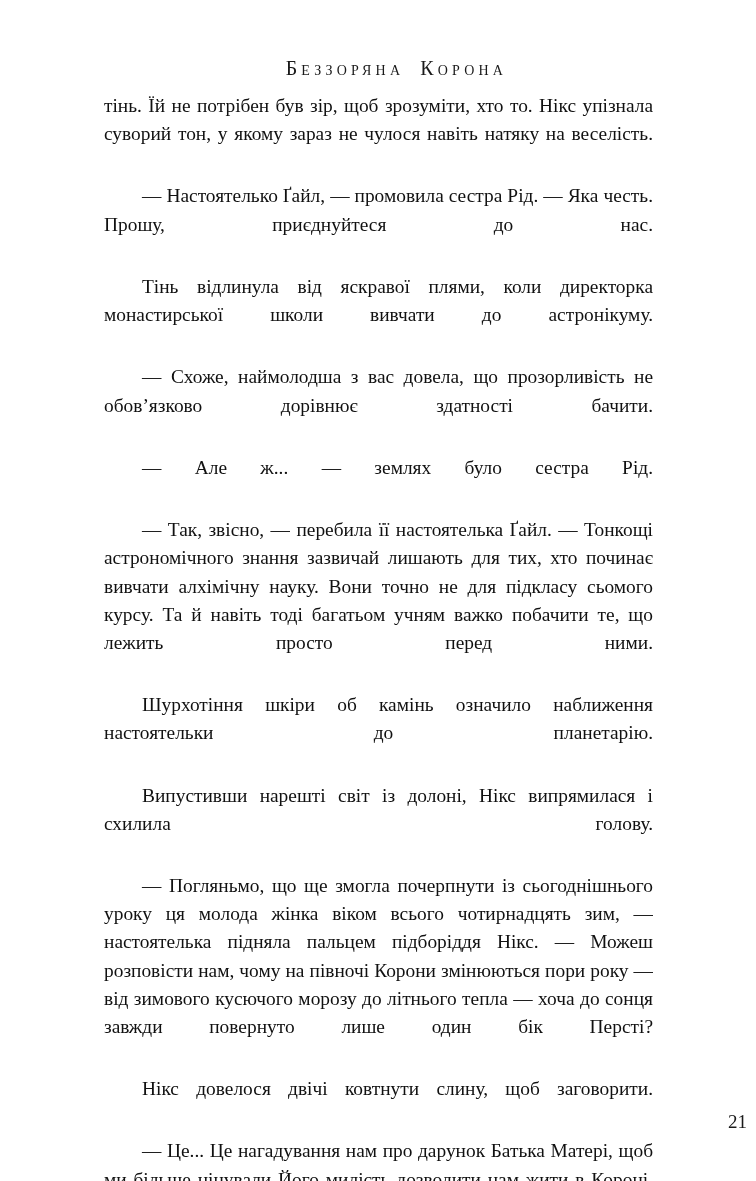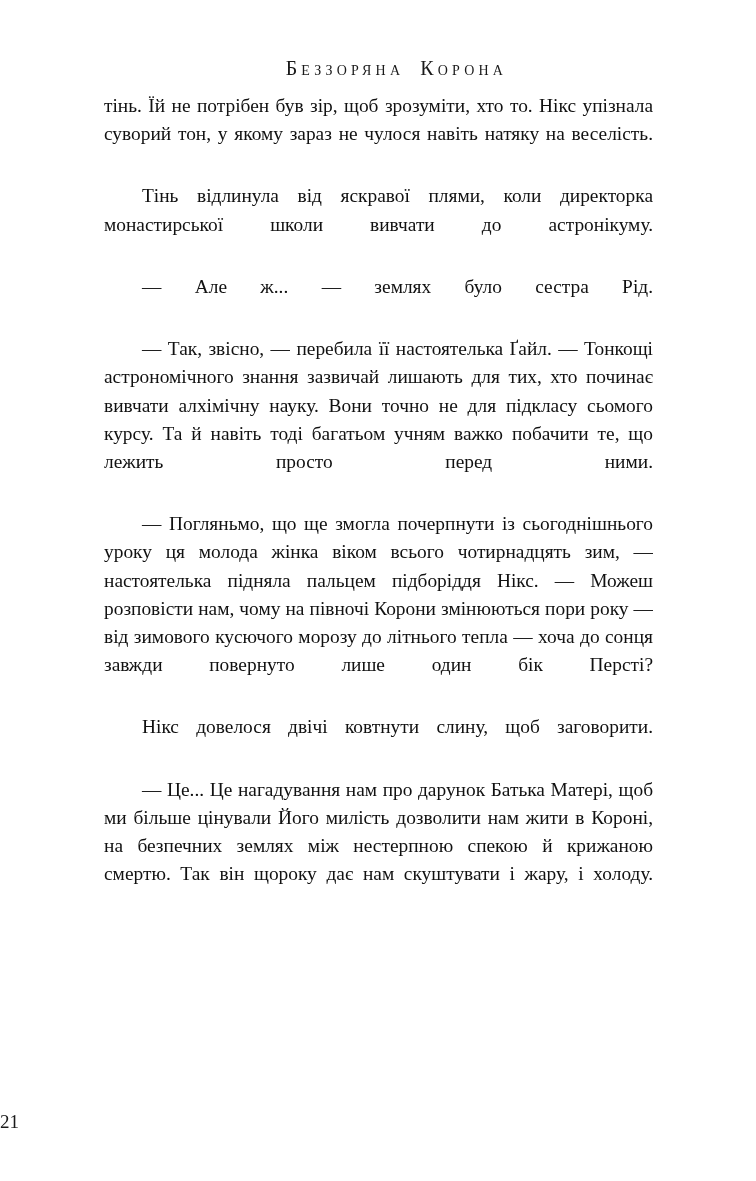--- a/index.html
+++ b/index.html
@@ -69,40 +69,44 @@
     display: inline-block;
     width: 100%;
   }
 
   
   .folio {
     position: absolute;
     left: 0;
     top: 1112px;
     width: 747px;
-    text-align: left;
+    text-align: right;
     font-size: 19px;
     color: #1a1a1a;
     line-height: 1;
   }
 </style>
 </head>
 <body>
 
 <div class="page">
 
   <div class="running-head">
     <span class="rh-word">Беззоряна</span><span class="rh-gap"></span><span class="rh-word">Корона</span>
   </div>
 
   <div class="textblock">
     <p class="para no-indent">тінь. Їй не потрібен був зір, щоб зрозуміти, хто то. Нікс упізнала суворий тон, у якому зараз не чулося навіть натяку на веселість.</p>
+    <p class="para">— Настоятелько Ґайл, — промовила сестра Рід. — Яка честь. Прошу, приєднуйтеся до нас.</p>
     <p class="para">Тінь відлинула від яскравої плями, коли директорка монастирської школи вивчати до астронікуму.</p>
+    <p class="para">— Схоже, наймолодша з вас довела, що прозорливість не обов’язково дорівнює здатності бачити.</p>
     <p class="para">— Але ж... — землях було сестра Рід.</p>
     <p class="para">— Так, звісно, — перебила її настоятелька Ґайл. — Тонкощі астрономічного знання зазвичай лишають для тих, хто починає вивчати алхімічну науку. Вони точно не для підкласу сьомого курсу. Та й навіть тоді багатьом учням важко побачити те, що лежить просто перед ними.</p>
+    <p class="para">Шурхотіння шкіри об камінь означило наближення настоятельки до планетарію.</p>
+    <p class="para">Випустивши нарешті світ із долоні, Нікс випрямилася і схилила голову.</p>
     <p class="para">— Погляньмо, що ще змогла почерпнути із сьогодніш­нього уроку ця молода жінка віком всього чотирнадцять зим, — настоятелька підняла пальцем підборіддя Нікс. — Можеш розповісти нам, чому на півночі Корони змі­нюються пори року — від зимового кусючого морозу до літнього тепла — хоча до сонця завжди повернуто лише один бік Персті?</p>
     <p class="para">Нікс довелося двічі ковтнути слину, щоб заговорити.</p>
     <p class="para">— Це... Це нагадування нам про дарунок Батька Ма­тері, щоб ми більше цінували Його милість дозволити нам жити в Короні, на безпечних землях між нестерпною спекою й крижаною смертю. Так він щороку дає нам ску­штувати і жару, і холоду.</p>
 
   </div>
 
   <div class="folio">21</div>
 
 </div>
 

